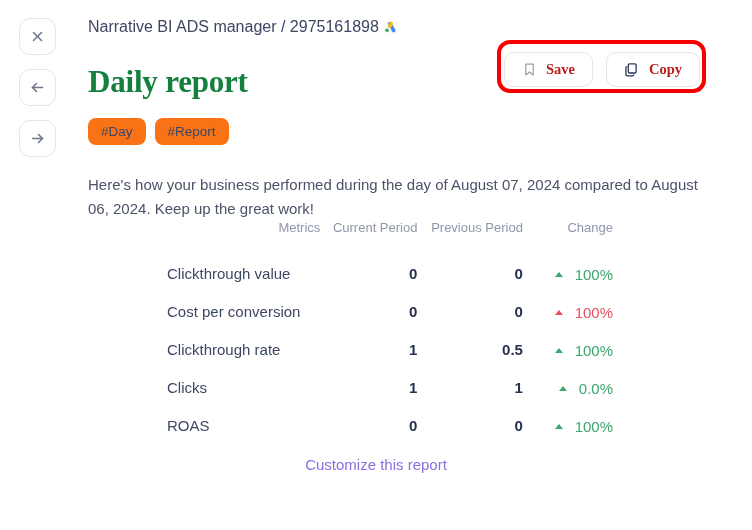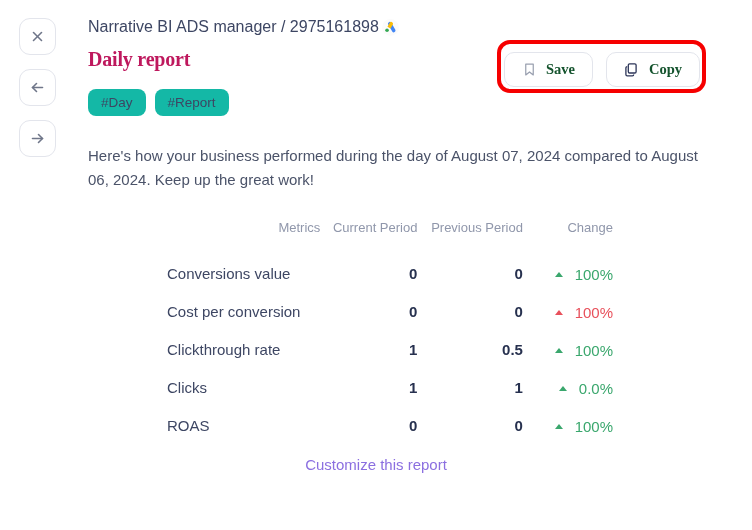--- a/index.html
+++ b/index.html
@@ -59,34 +59,34 @@
     height: 17px;
     border-radius: 50%;
     background: #fbfbfb;
     display: flex;
     align-items: center;
     justify-content: center;
   }
 
   .page-title {
     font-family: "Liberation Serif", serif;
-    font-size: 20px;
+    font-size: 31px;
     font-weight: bold;
-    color: #be185d;
-    margin: 12px 0 0 0;
+    color: #15803d;
+    margin: 28px 0 0 0;
     letter-spacing: -0.2px;
   }
 
   .tags {
     display: flex;
     gap: 9px;
     margin-top: 18px;
   }
   .tag {
-    background: #14b8a6;
+    background: #f97316;
     border-radius: 8px;
     padding: 6px 13px;
     font-size: 13.5px;
     color: #3d4663;
     cursor: pointer;
     white-space: nowrap;
   }
 
   .summary {
     margin-top: 28px;
@@ -108,21 +108,21 @@
     display: flex;
     align-items: center;
     gap: 9px;
     border: 1px solid #e3e5ec;
     border-radius: 10px;
     background: #ffffff;
     padding: 8px 17px;
     font-size: 14.5px;
     font-family: "Liberation Serif", serif;
     font-weight: bold;
-    color: #14532d;
+    color: #b91c1c;
     cursor: pointer;
     white-space: nowrap;
   }
   .action-btn svg { display: block; flex: none; }
 
   
   .annotation-box {
     position: absolute;
     left: 497px;
     top: 40px;
@@ -270,21 +270,21 @@
   <thead>
     <tr>
       <th class="col-metric">Metrics</th>
       <th>Current Period</th>
       <th>Previous Period</th>
       <th>Change</th>
     </tr>
   </thead>
   <tbody>
     <tr>
-      <td class="col-metric">Conversions value</td>
+      <td class="col-metric">Clickthrough value</td>
       <td class="col-value">0</td>
       <td class="col-value">0</td>
       <td class="col-change">
         <span class="chg up">
             <span class="arrow"></span>
             <span>100%</span>
           </span>
       </td>
     </tr>
     <tr>

